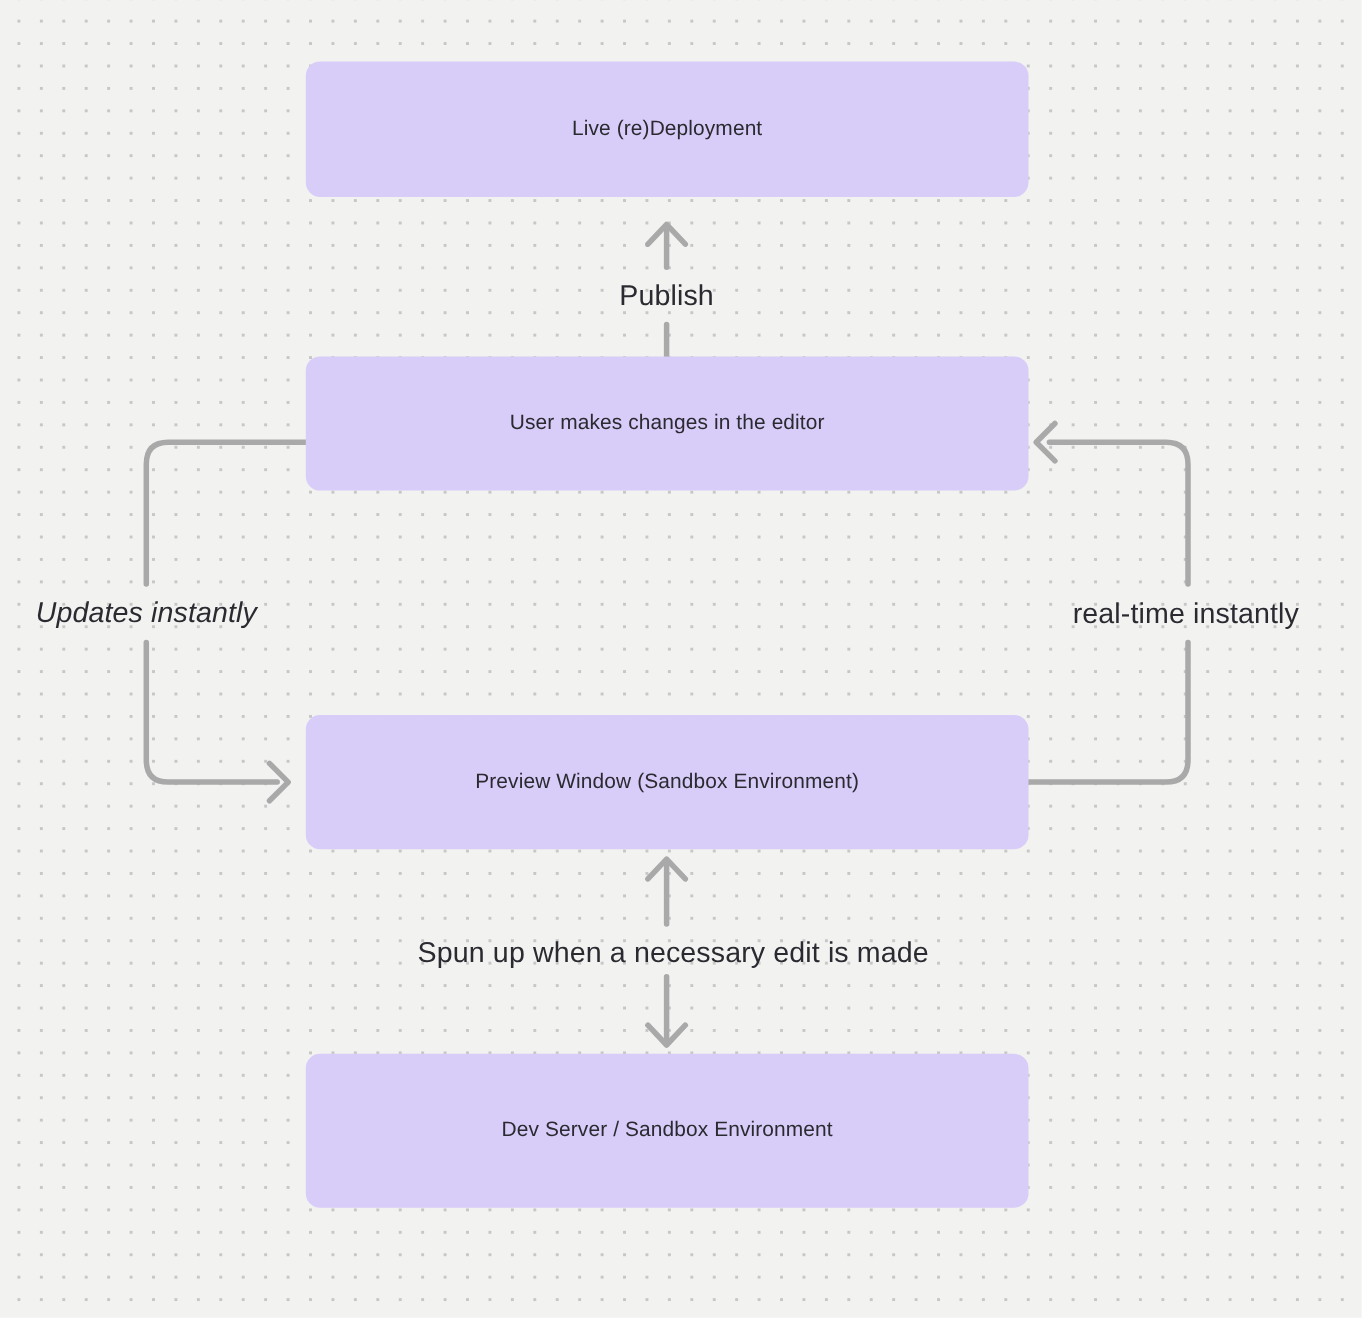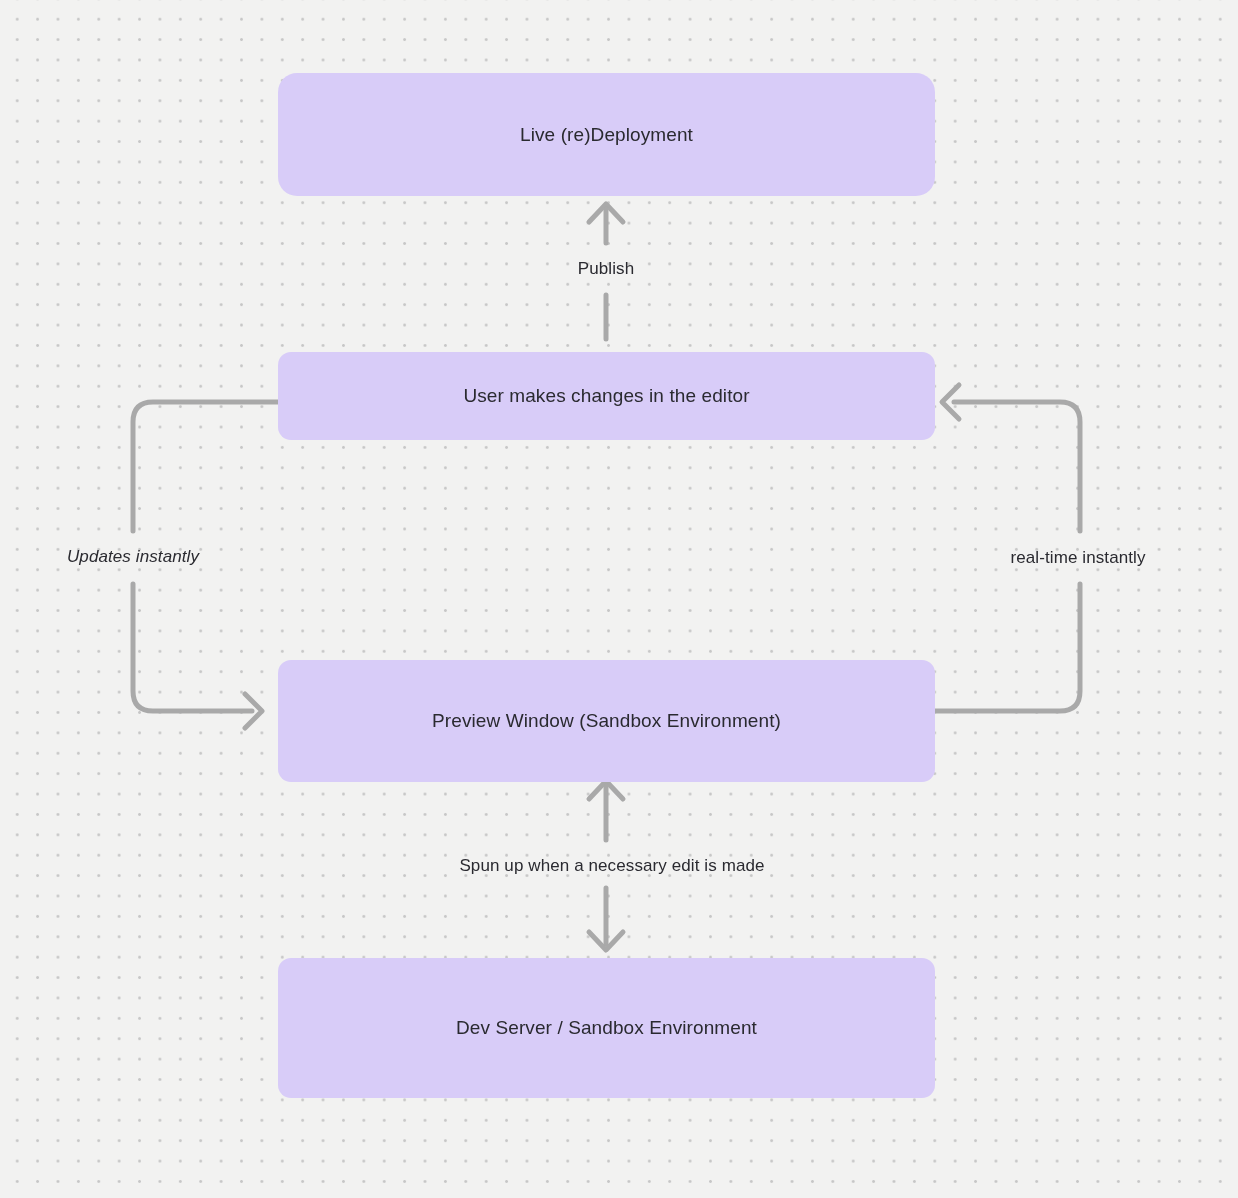--- a/index.html
+++ b/index.html
@@ -46,29 +46,29 @@
     height: 123px;
     background: var(--node-fill);
     border-radius: 13px;
     display: flex;
     align-items: center;
     justify-content: center;
     font-size: 19px;
     color: var(--node-text);
     letter-spacing: 0.1px;
   }
-  .node-live       { top: 73px; border-radius: 19px;  }
-  .node-editor     { top: 352px; height: 88px; }
-  .node-preview    { top: 650px; height: 122px; margin-top: 10px; }
+  .node-live       { top: 56px;  }
+  .node-editor     { top: 324px; height: 122px; }
+  .node-preview    { top: 650px; height: 122px; }
   .node-devserver  { top: 958px; height: 140px; }
   .edge-label {
     position: absolute;
     transform: translate(-50%, -50%);
     white-space: nowrap;
-    font-size: 17px;
+    font-size: 26px;
     color: var(--node-text);
     letter-spacing: 0.1px;
   }
   .label-publish   { left: 606px;  top: 269px; }
   .label-updates   { left: 133px;  top: 557px; font-style: italic; }
   .label-feedback  { left: 1078px; top: 558px; }
   .label-spunup    { left: 612px;  top: 866px; }
 </style>
 </head>
 <body>

